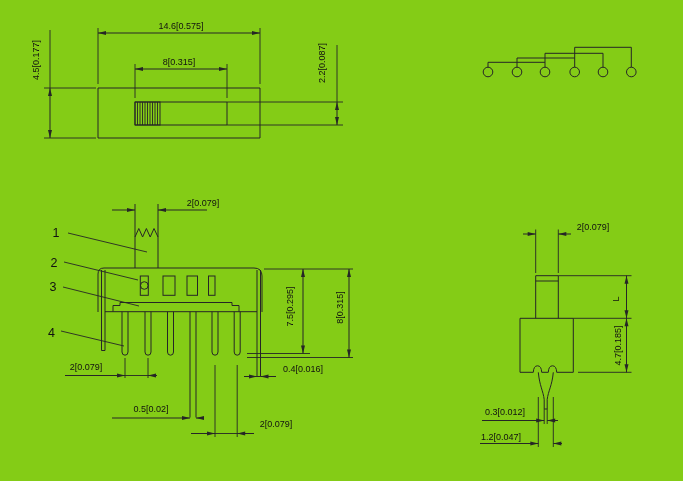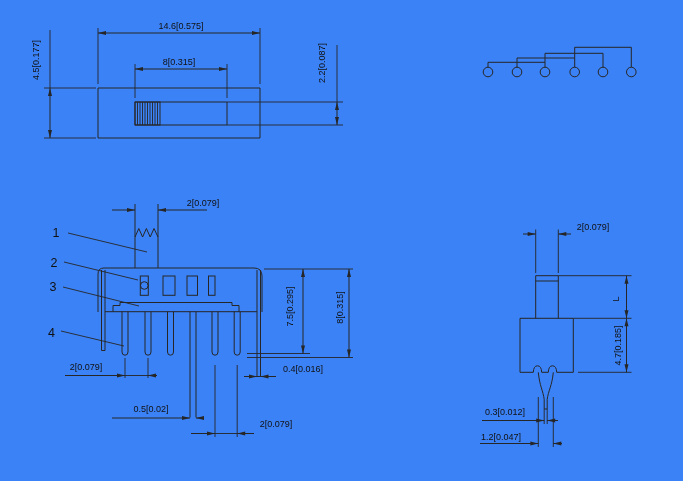--- a/index.html
+++ b/index.html
@@ -1,16 +1,16 @@
 <!DOCTYPE html>
 <html><head>
 <meta charset="utf-8">
 <style>
   html,body{margin:0;padding:0;background:#ffffff;}
-  .canvas-wrap{width:683px;height:481px;background:#3b82f6;position:relative;overflow:hidden;}
+  .canvas-wrap{width:683px;height:481px;background:#84cc16;position:relative;overflow:hidden;}
   svg{display:block;}
   svg .ln{stroke:#262626;stroke-width:1;fill:none;}
   svg .thin{stroke:#262626;stroke-width:0.9;fill:none;}
   svg text{font-family:"Liberation Sans","DejaVu Sans",sans-serif;font-size:9px;fill:#111111;}
   svg text.callout{font-size:12.5px;}
   svg text.mid{text-anchor:middle;}
 </style>
 </head>
 <body>
 

